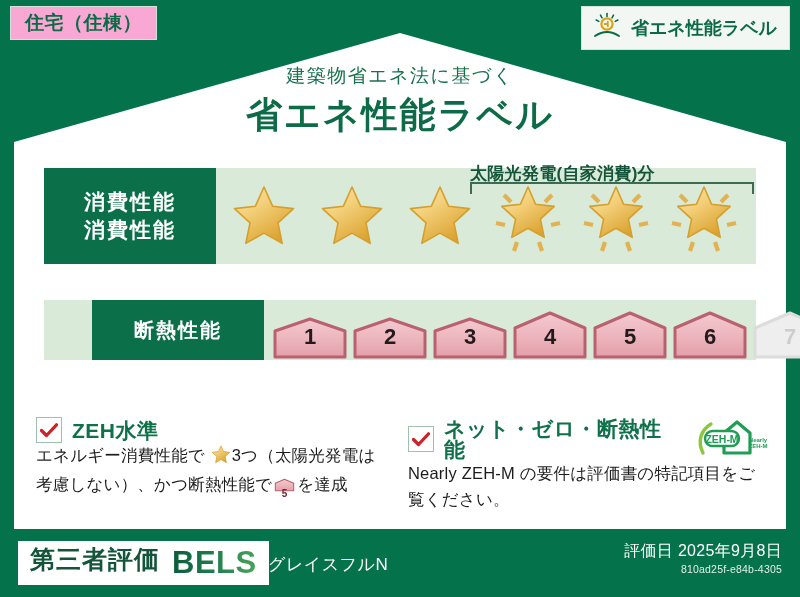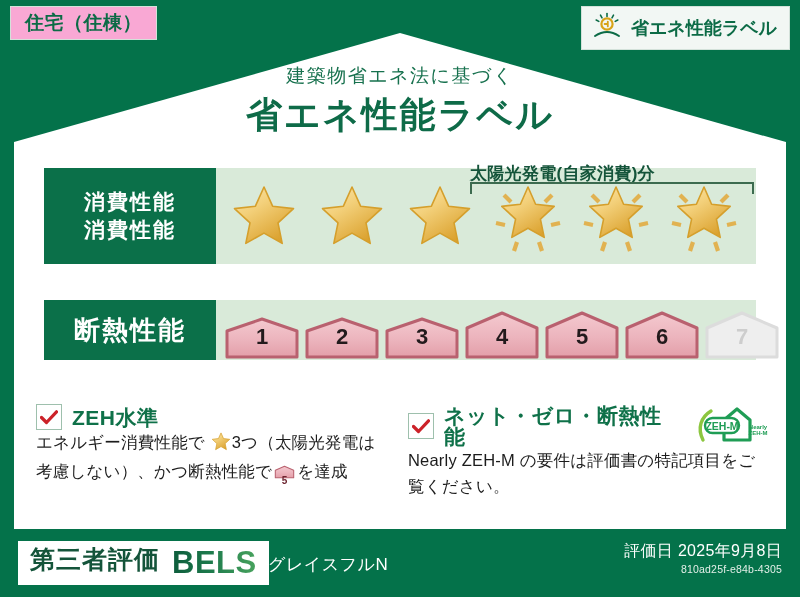--- a/index.html
+++ b/index.html
@@ -79,21 +79,21 @@
   .perf-label{
     background:#0b7049;
     color:#ffffff;
     font-weight:bold;
     display:flex; flex-direction:column;
     align-items:center; justify-content:center;
     flex:0 0 172px;
     letter-spacing:2px;
   }
   #row-energy .perf-label{ font-size:21px; line-height:1.35; }
-  #row-insul  .perf-label{ font-size:26px; line-height:1; }
+  #row-insul  .perf-label{ font-size:20px; line-height:1;margin-left:48px; }
 
   .perf-body{ position:relative; flex:1; }
 
   
   #star-strip{
     position:absolute; left:0; top:0; right:0; bottom:0;
     display:flex; align-items:center;
     padding-left:4px;
   }
   .star-cell{
@@ -144,21 +144,21 @@
   .house.off .num{ color:#cdcdcd; }
 
   
   .crit{
     position:absolute; z-index:5;
   }
   #crit-left { left:36px;  top:404px; width:350px; }
   #crit-right{ left:408px; top:404px; width:360px; }
 
   .crit-head{
-    display:flex; align-items:center; gap:10px;
+    display:flex; align-items:center; gap:10px;margin-top:13px;
   }
   .checkbox{
     width:24px; height:24px;
     border:1.5px solid #9ec0ad;
     background:#ffffff;
     display:flex; align-items:center; justify-content:center;
     flex:0 0 auto;
   }
   .crit-title{
     color:#0f7149; font-size:21px; font-weight:bold;

